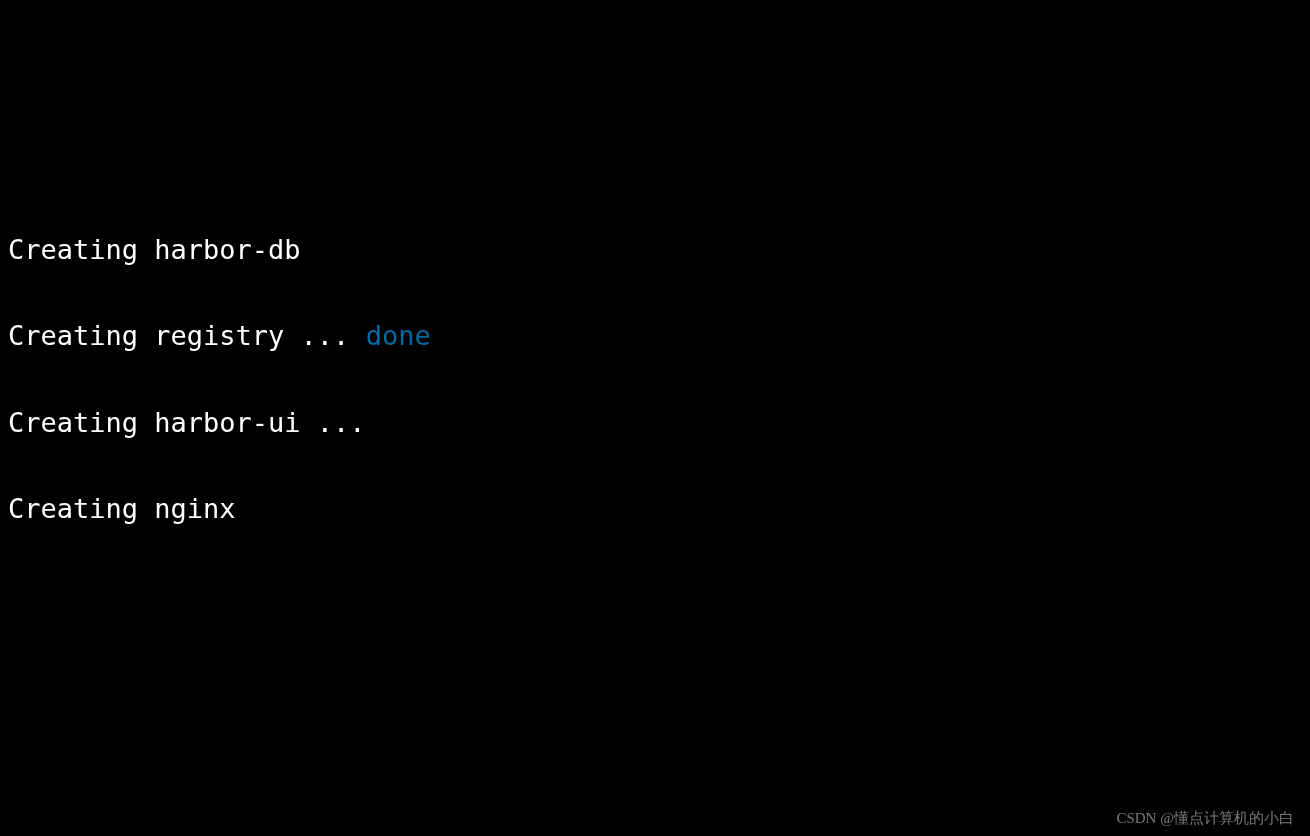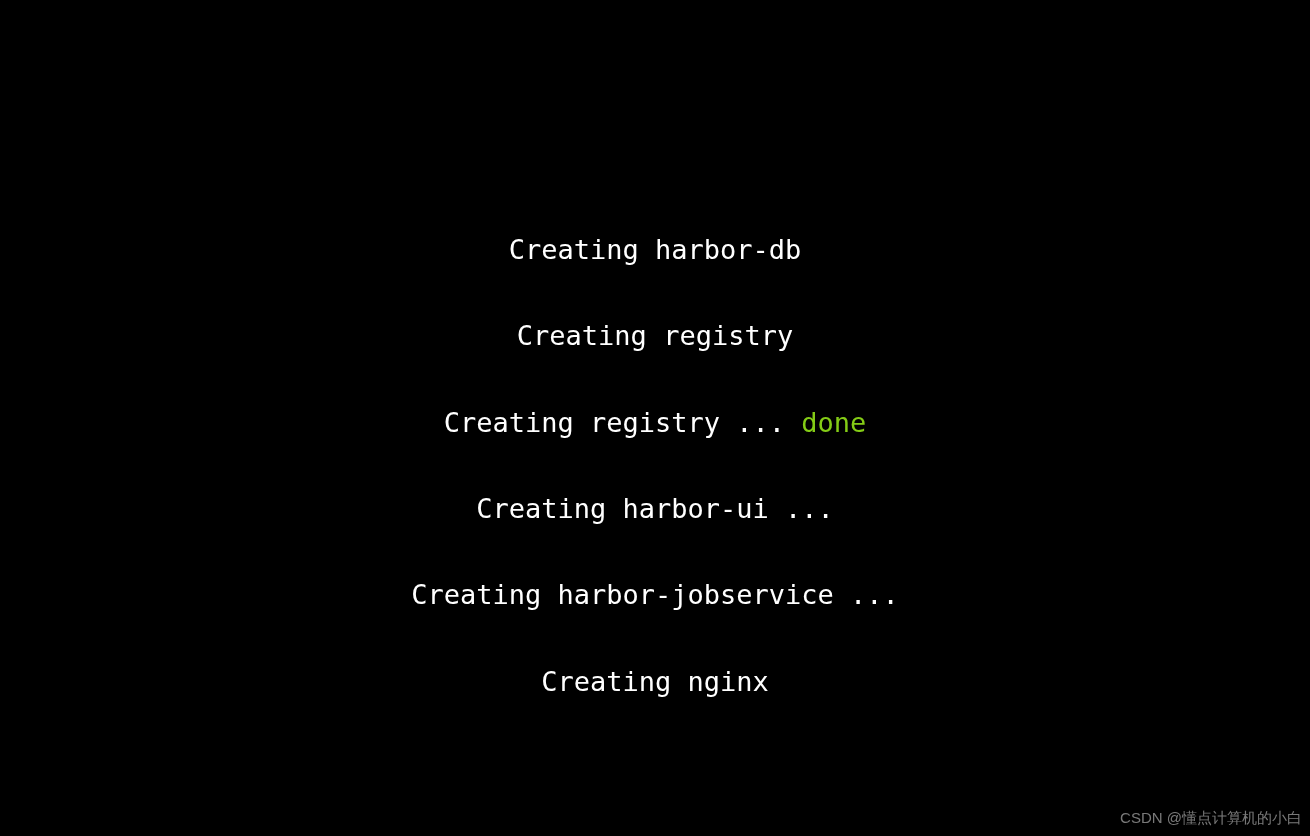--- a/index.html
+++ b/index.html
@@ -16,46 +16,43 @@
       padding: 12px 8px;
       width: 1310px;
       height: 836px;
       overflow: hidden;
       position: relative;
       white-space: pre-wrap;
       word-break: break-all;
     }
     .line {
       white-space: pre;
-      text-align: center;
     }
     .done {
-      color: #84cc16;
+      color: #0369a1;
     }
     .watermark {
       position: absolute;
-      right: 8px;
+      right: 16px;
       bottom: 6px;
       font-size: 15px;
       color: rgba(200, 200, 200, 0.6);
-      font-family: Liberation Sans, sans-serif;
+      font-family: Liberation Serif, serif;
       white-space: nowrap;
     }
   </style>
 </head>
 <body>
 
 
 
 <div>
 <div class="line">Creating harbor-db</div>
-<div class="line">Creating registry</div>
 <div class="line"><span>Creating registry ... </span><span class="done">done</span></div>
 <div class="line">Creating harbor-ui ...</div>
-<div class="line">Creating harbor-jobservice ...</div>
 <div class="line">Creating nginx</div>
 
 
 
 
 
 
 
 
 </div>

